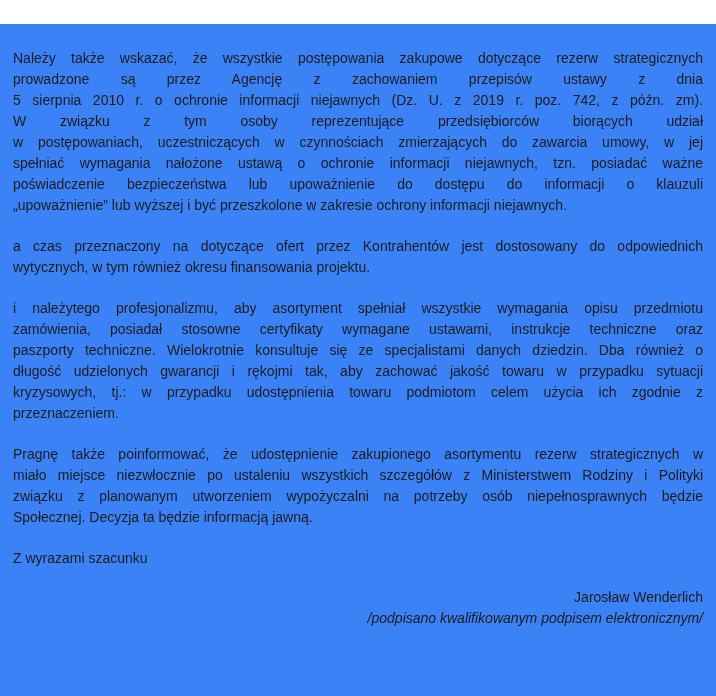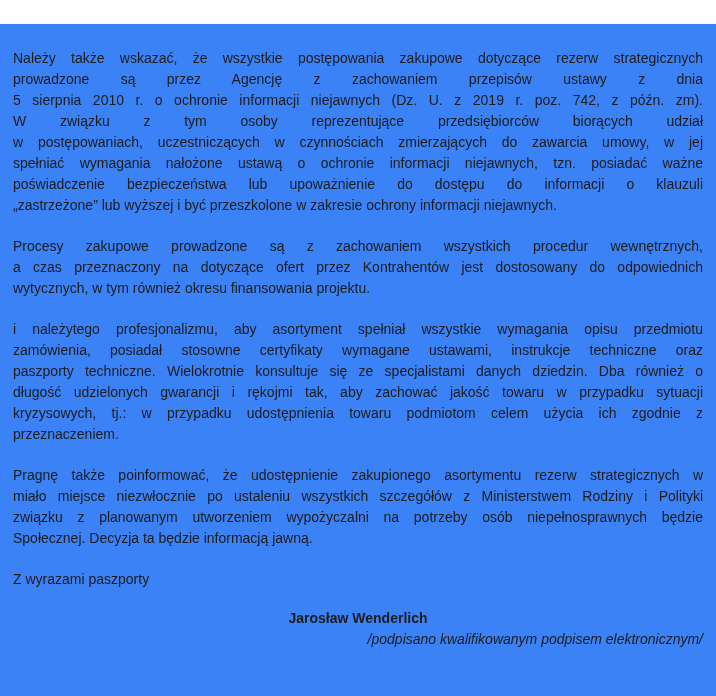--- a/index.html
+++ b/index.html
@@ -32,60 +32,59 @@
   }
   .line.last {
     text-align-last: left;
   }
   .closing {
     margin: 12px 0 18px 0;
     text-align: left;
   }
   .sig-name {
     margin: 0;
-    font-weight: bold;
-    text-align: center;
+    font-weight: normal;
+    text-align: right;
   }
   .sig-note {
     margin: 0;
     font-style: italic;
     text-align: right;
   }
 </style>
 </head>
 <body>
 
 <div class="page">
   <div class="para">
       <div class="line">Należy także wskazać, że wszystkie postępowania zakupowe dotyczące rezerw strategicznych</div>
       <div class="line">prowadzone są przez Agencję z zachowaniem przepisów ustawy z dnia</div>
       <div class="line">5 sierpnia 2010 r. o ochronie informacji niejawnych (Dz. U. z 2019 r. poz. 742, z późn. zm).</div>
       <div class="line">W związku z tym osoby reprezentujące przedsiębiorców biorących udział</div>
       <div class="line">w postępowaniach, uczestniczących w czynnościach zmierzających do zawarcia umowy, w jej</div>
       <div class="line">spełniać wymagania nałożone ustawą o ochronie informacji niejawnych, tzn. posiadać ważne</div>
       <div class="line">poświadczenie bezpieczeństwa lub upoważnienie do dostępu do informacji o klauzuli</div>
-      <div class="line last">„zastrzeżone” lub wyższej i być przeszkolone w zakresie ochrony informacji niejawnych.</div>
+      <div class="line last">„upoważnienie” lub wyższej i być przeszkolone w zakresie ochrony informacji niejawnych.</div>
     </div>
   <div class="para">
-      <div class="line">Procesy zakupowe prowadzone są z zachowaniem wszystkich procedur wewnętrznych,</div>
       <div class="line">a czas przeznaczony na dotyczące ofert przez Kontrahentów jest dostosowany do odpowiednich</div>
       <div class="line last">wytycznych, w tym również okresu finansowania projektu.</div>
     </div>
   <div class="para">
       <div class="line">i należytego profesjonalizmu, aby asortyment spełniał wszystkie wymagania opisu przedmiotu</div>
       <div class="line">zamówienia, posiadał stosowne certyfikaty wymagane ustawami, instrukcje techniczne oraz</div>
       <div class="line">paszporty techniczne. Wielokrotnie konsultuje się ze specjalistami danych dziedzin. Dba również o</div>
       <div class="line">długość udzielonych gwarancji i rękojmi tak, aby zachować jakość towaru w przypadku sytuacji</div>
       <div class="line">kryzysowych, tj.: w przypadku udostępnienia towaru podmiotom celem użycia ich zgodnie z</div>
       <div class="line last">przeznaczeniem.</div>
     </div>
   <div class="para">
       <div class="line">Pragnę także poinformować, że udostępnienie zakupionego asortymentu rezerw strategicznych w</div>
       <div class="line">miało miejsce niezwłocznie po ustaleniu wszystkich szczegółów z Ministerstwem Rodziny i Polityki</div>
       <div class="line">związku z planowanym utworzeniem wypożyczalni na potrzeby osób niepełnosprawnych będzie</div>
       <div class="line last">Społecznej. Decyzja ta będzie informacją jawną.</div>
     </div>
 
-  <div class="closing">Z wyrazami paszporty</div>
+  <div class="closing">Z wyrazami szacunku</div>
 
   <div class="sig-name">Jarosław Wenderlich</div>
   <div class="sig-note">/podpisano kwalifikowanym podpisem elektronicznym/</div>
 </div>
 
 </body></html>

